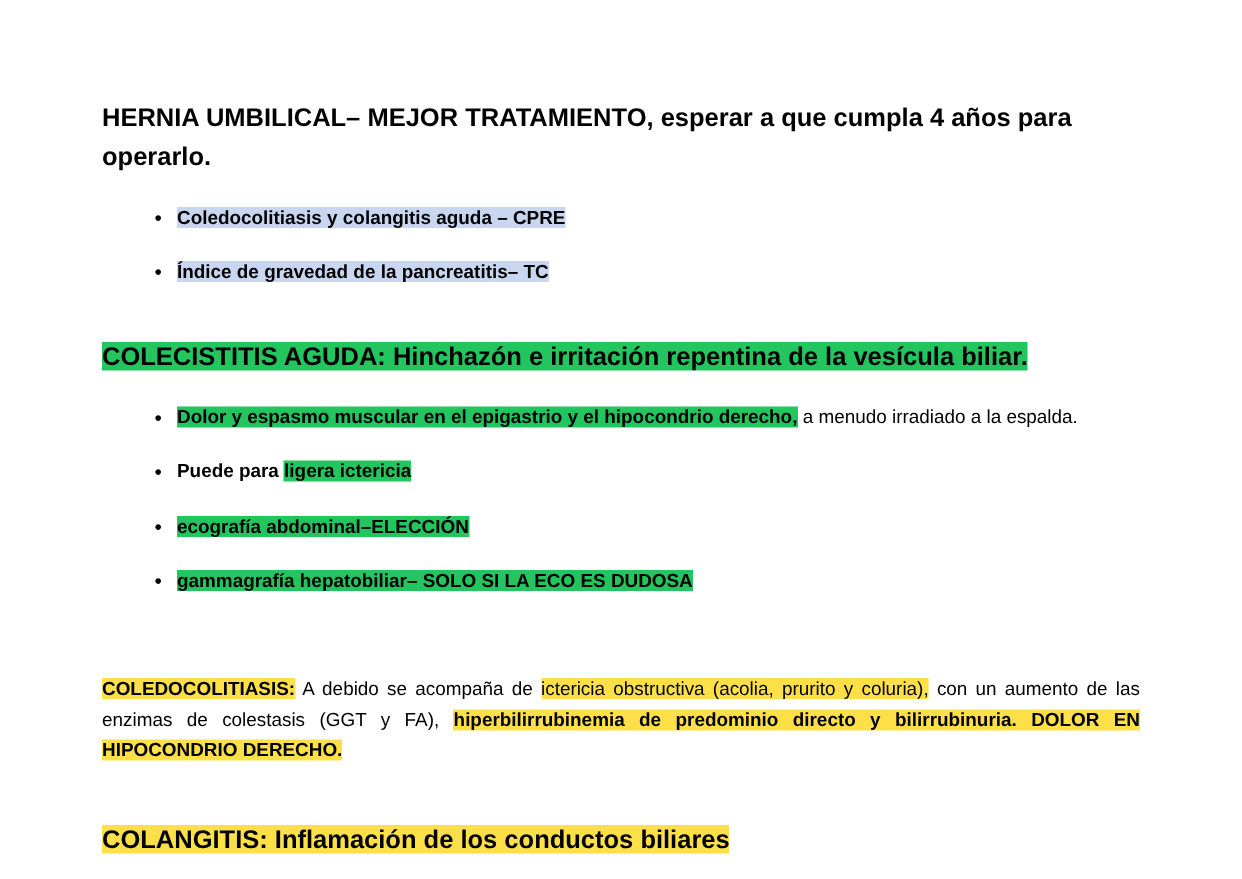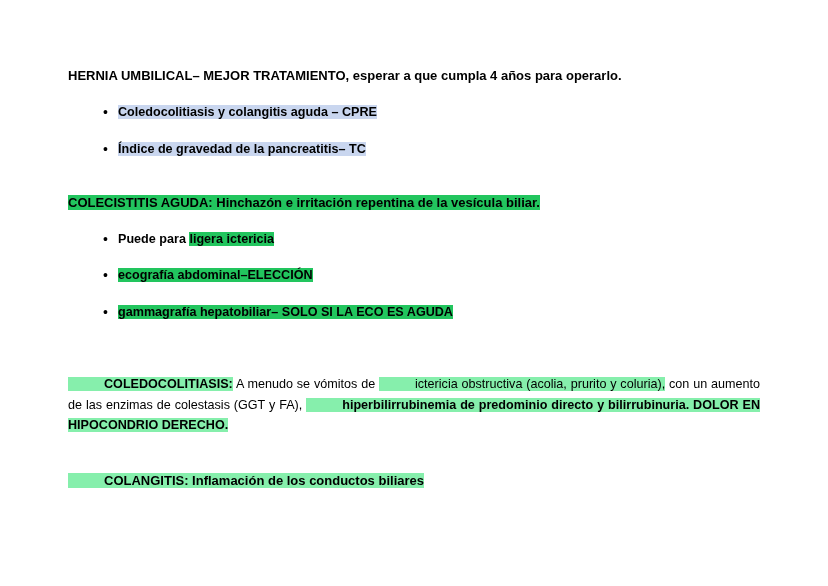--- a/index.html
+++ b/index.html
@@ -21,21 +21,21 @@
     padding: 0;
     box-sizing: border-box;
   }
   .content {
     position: absolute;
     left: 68px;
     top: 66px;
     width: 692px;
   }
   .para {
-    font-size: 13px;
+    font-size: 17px;
     line-height: 1.55;
     margin: 0;
   }
   .block-gap {
     height: 18px;
   }
   ul.bullets {
     list-style: none;
     margin: 2px 0 0 0;
     padding: 0;
@@ -58,22 +58,21 @@
   b, .bold {
     font-weight: bold;
   }
   .hl-yellow {
     background: #22c55e;
   }
   .hl-blue {
     background: #c9d6ef;
   }
   .hl-cyan {
-    background: #86efac;
-    padding-left: 36px;
+    background: #fde047;
   }
   .para-just {
     font-size: 12.6px;
     line-height: 1.62;
     text-align: justify;
     margin: 0;
   }
 </style>
 </head>
 <body>
@@ -92,39 +91,42 @@
     </div>
 
     <div class="block-gap"></div>
 
     <div>
       <p class="para">
         <span class="bold hl-yellow">COLECISTITIS AGUDA: Hinchazón e irritación repentina de la vesícula biliar.</span>
       </p>
       <ul class="bullets">
         <li>
+          <span class="bold hl-yellow">Dolor y espasmo muscular en el epigastrio y el hipocondrio derecho,</span><span> a menudo irradiado a la espalda.</span>
+        </li>
+        <li>
           <span class="bold">Puede para </span><span class="bold hl-yellow">ligera ictericia</span>
         </li>
         <li>
           <span class="bold hl-yellow">ecografía abdominal–ELECCIÓN</span>
         </li>
         <li>
-          <span class="bold hl-yellow">gammagrafía hepatobiliar– SOLO SI LA ECO ES AGUDA</span>
+          <span class="bold hl-yellow">gammagrafía hepatobiliar– SOLO SI LA ECO ES DUDOSA</span>
         </li>
       </ul>
     </div>
 
     <div class="block-gap"></div>
 
 
     <div class="block-gap"></div>
 
     <div>
       <p class="para-just">
-        <span class="bold hl-cyan">COLEDOCOLITIASIS:</span><span> A menudo se vómitos de </span><span class="hl-cyan">ictericia obstructiva (acolia, prurito y coluria),</span><span> con un aumento de las enzimas de colestasis (GGT y FA), </span><span class="bold hl-cyan">hiperbilirrubinemia de predominio directo y bilirrubinuria. DOLOR EN HIPOCONDRIO DERECHO.</span>
+        <span class="bold hl-cyan">COLEDOCOLITIASIS:</span><span> A debido se acompaña de </span><span class="hl-cyan">ictericia obstructiva (acolia, prurito y coluria),</span><span> con un aumento de las enzimas de colestasis (GGT y FA), </span><span class="bold hl-cyan">hiperbilirrubinemia de predominio directo y bilirrubinuria. DOLOR EN HIPOCONDRIO DERECHO.</span>
       </p>
     </div>
 
     <div class="block-gap"></div>
 
 
     <div class="block-gap"></div>
 
     <div>
       <p class="para">

